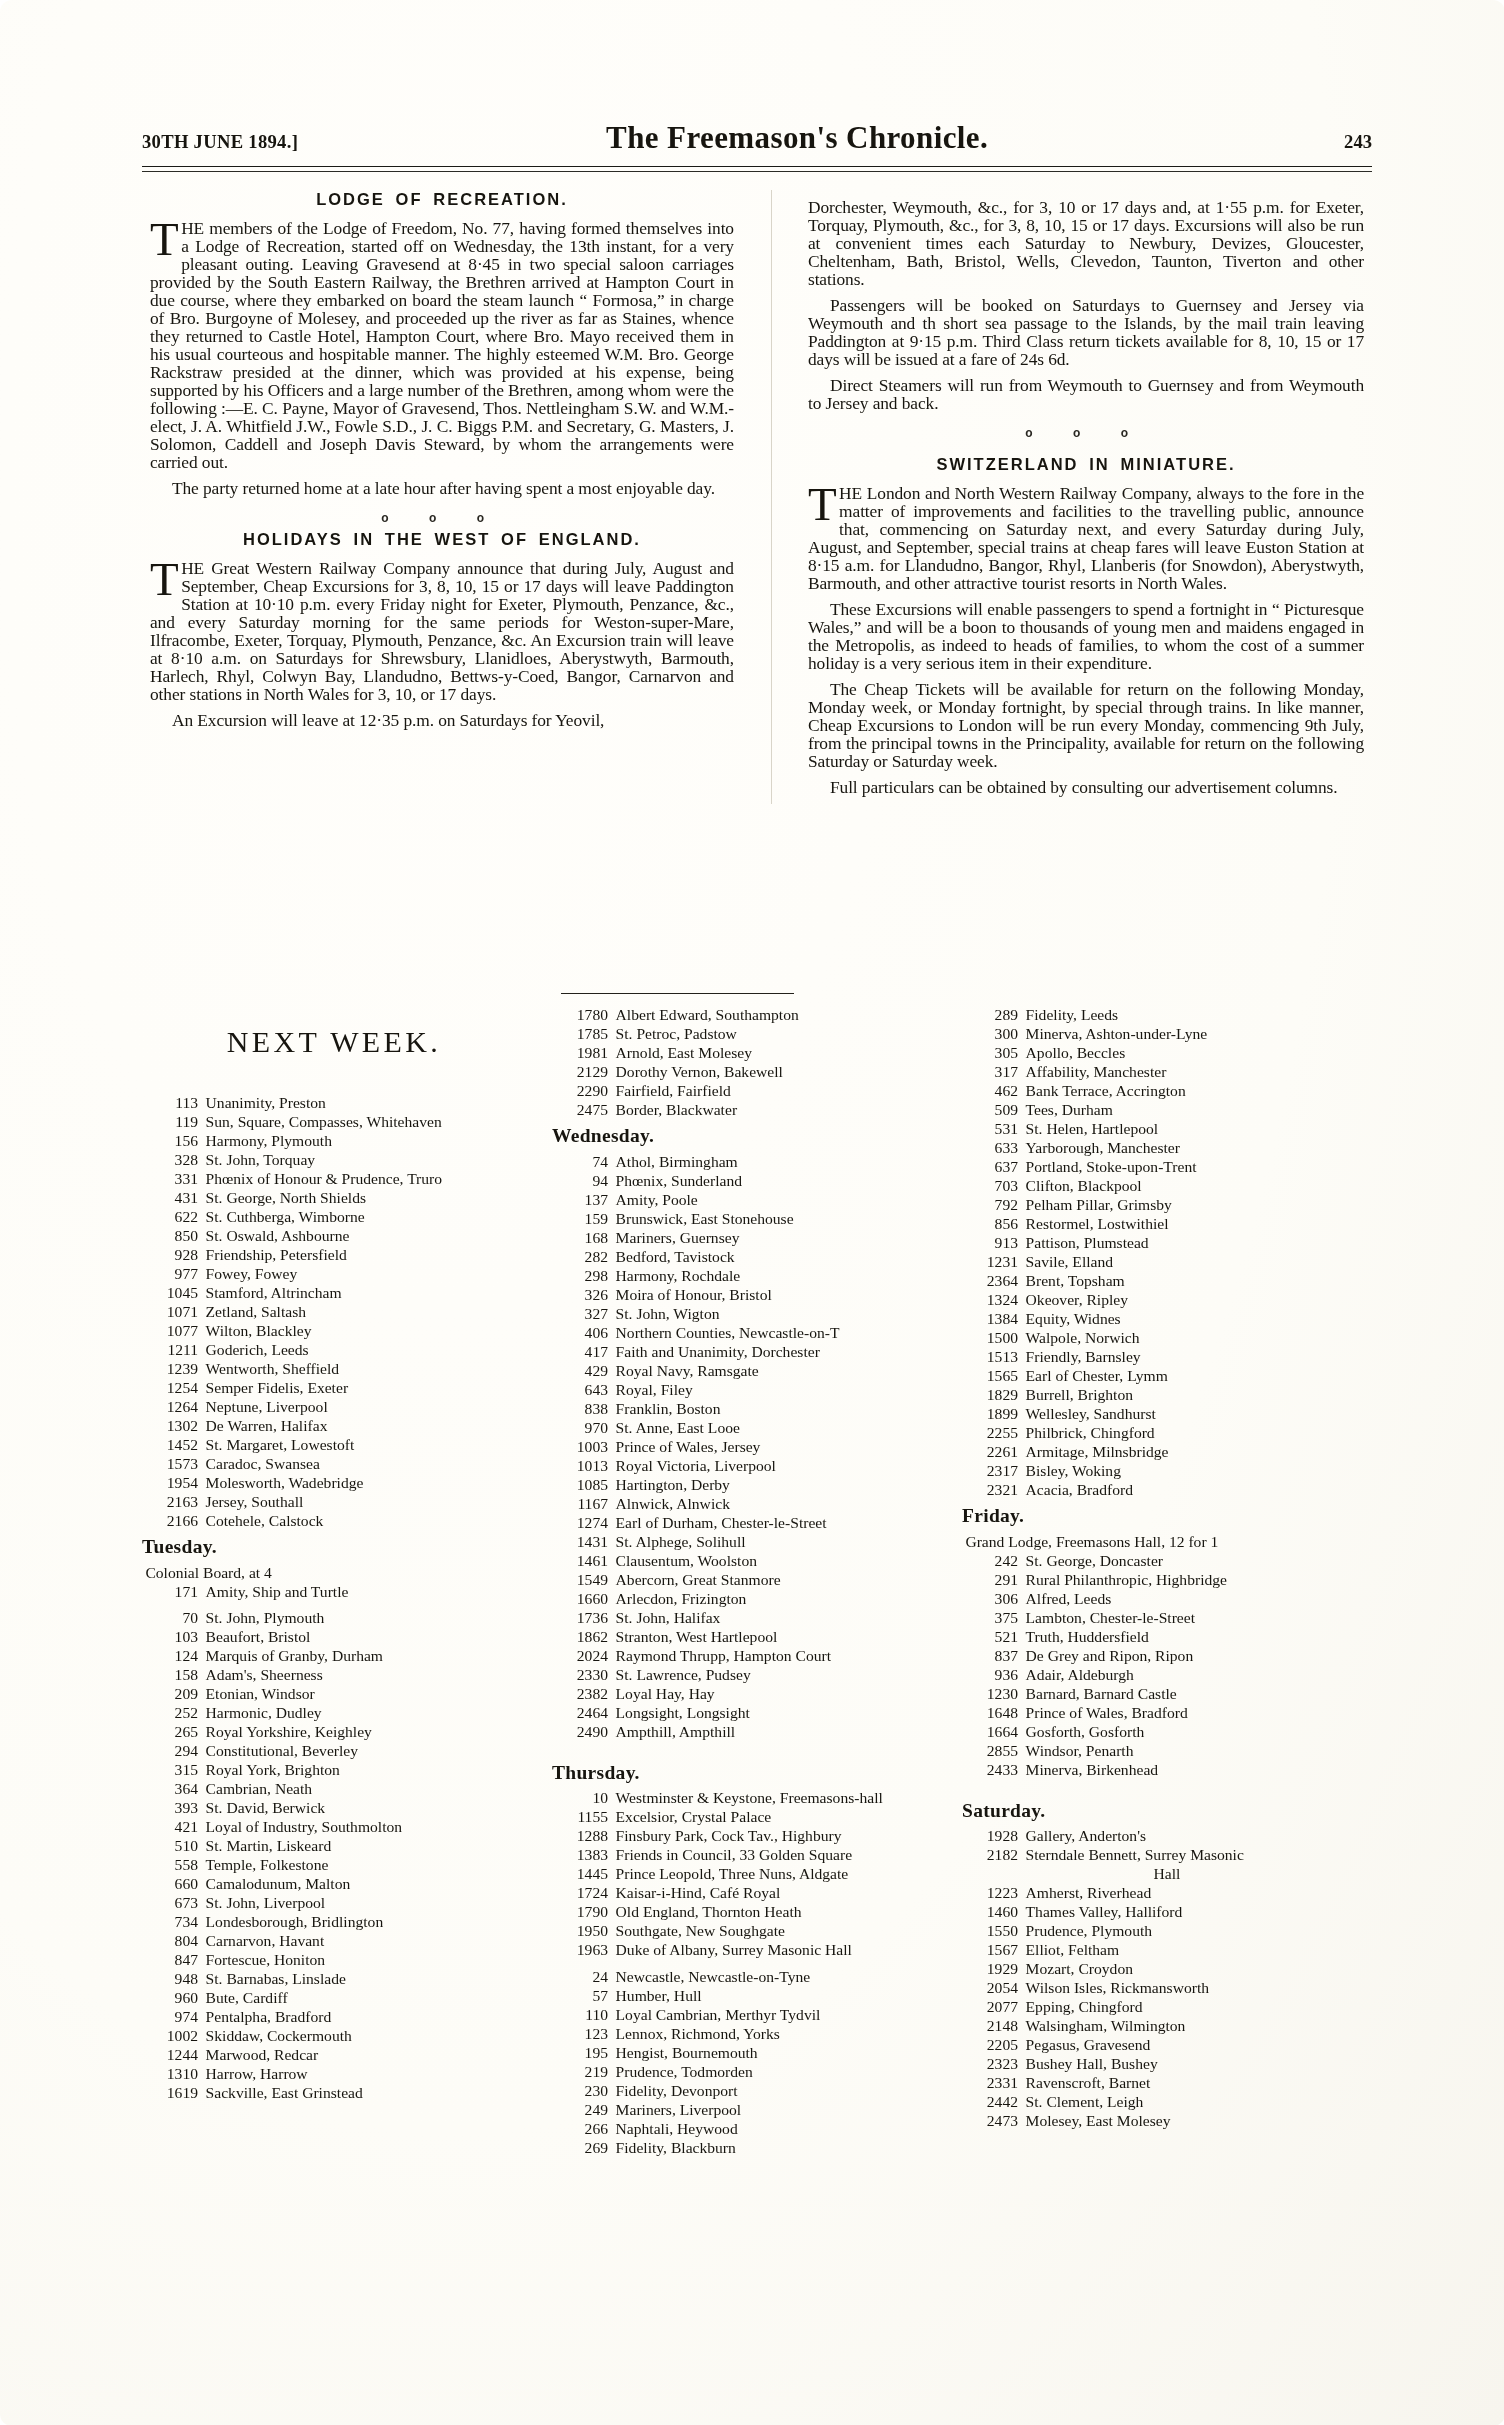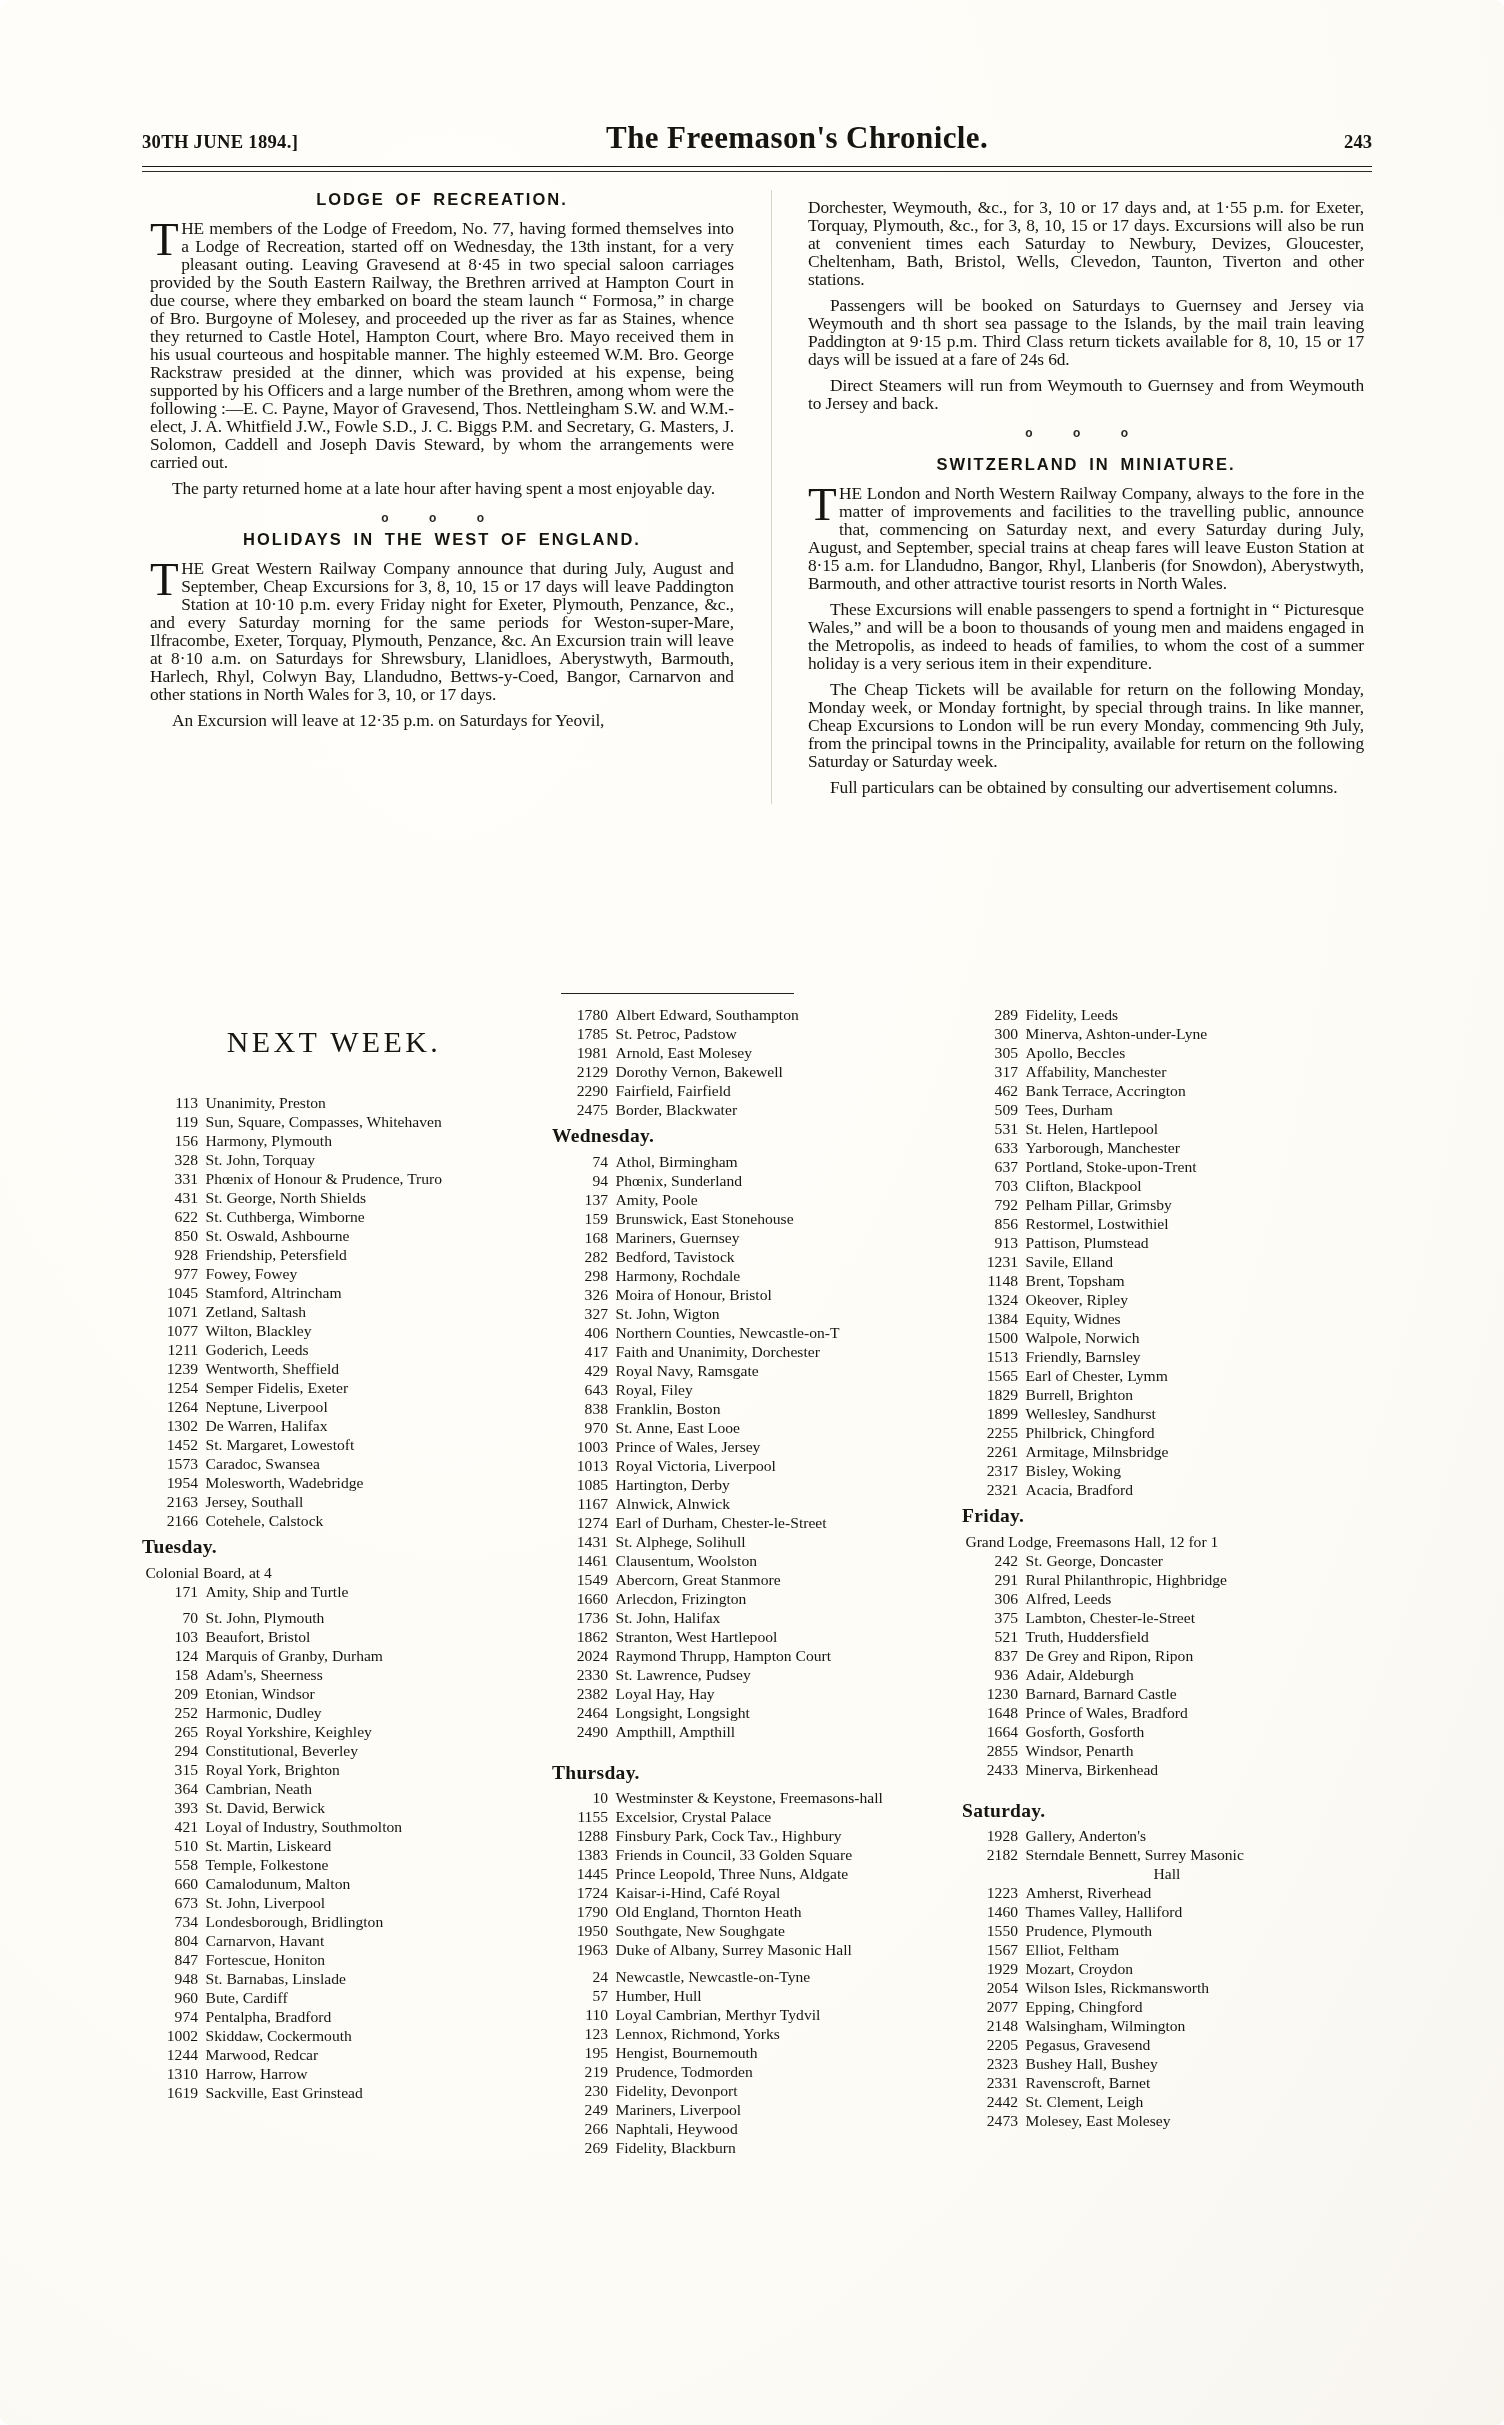--- a/index.html
+++ b/index.html
@@ -753,21 +753,21 @@
             </li>
             <li>
               <span class="num">913</span>
               <span class="nm">Pattison, Plumstead</span>
             </li>
             <li>
               <span class="num">1231</span>
               <span class="nm">Savile, Elland</span>
             </li>
             <li>
-              <span class="num">1148</span>
+              <span class="num">2364</span>
               <span class="nm">Brent, Topsham</span>
             </li>
             <li>
               <span class="num">1324</span>
               <span class="nm">Okeover, Ripley</span>
             </li>
             <li>
               <span class="num">1384</span>
               <span class="nm">Equity, Widnes</span>
             </li>

